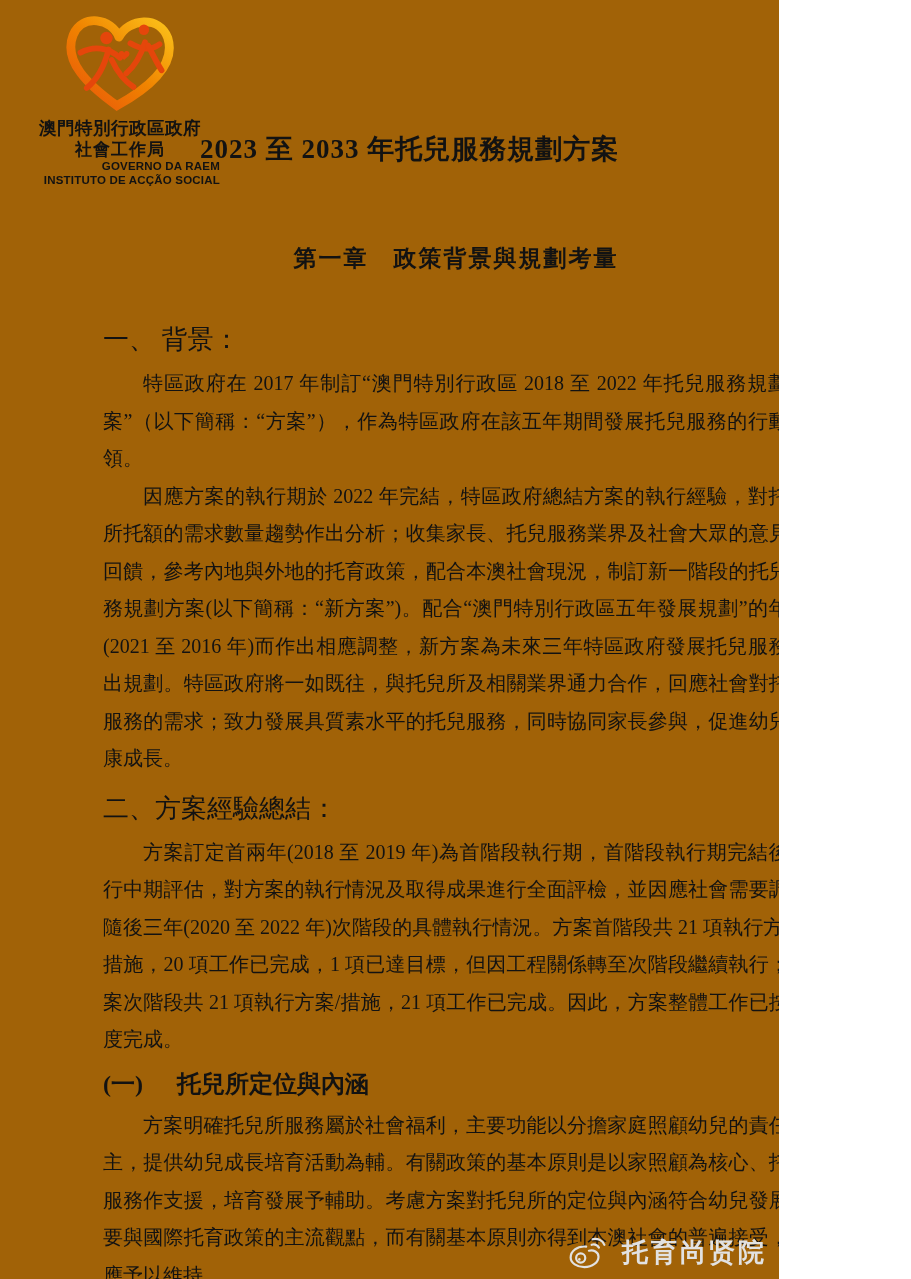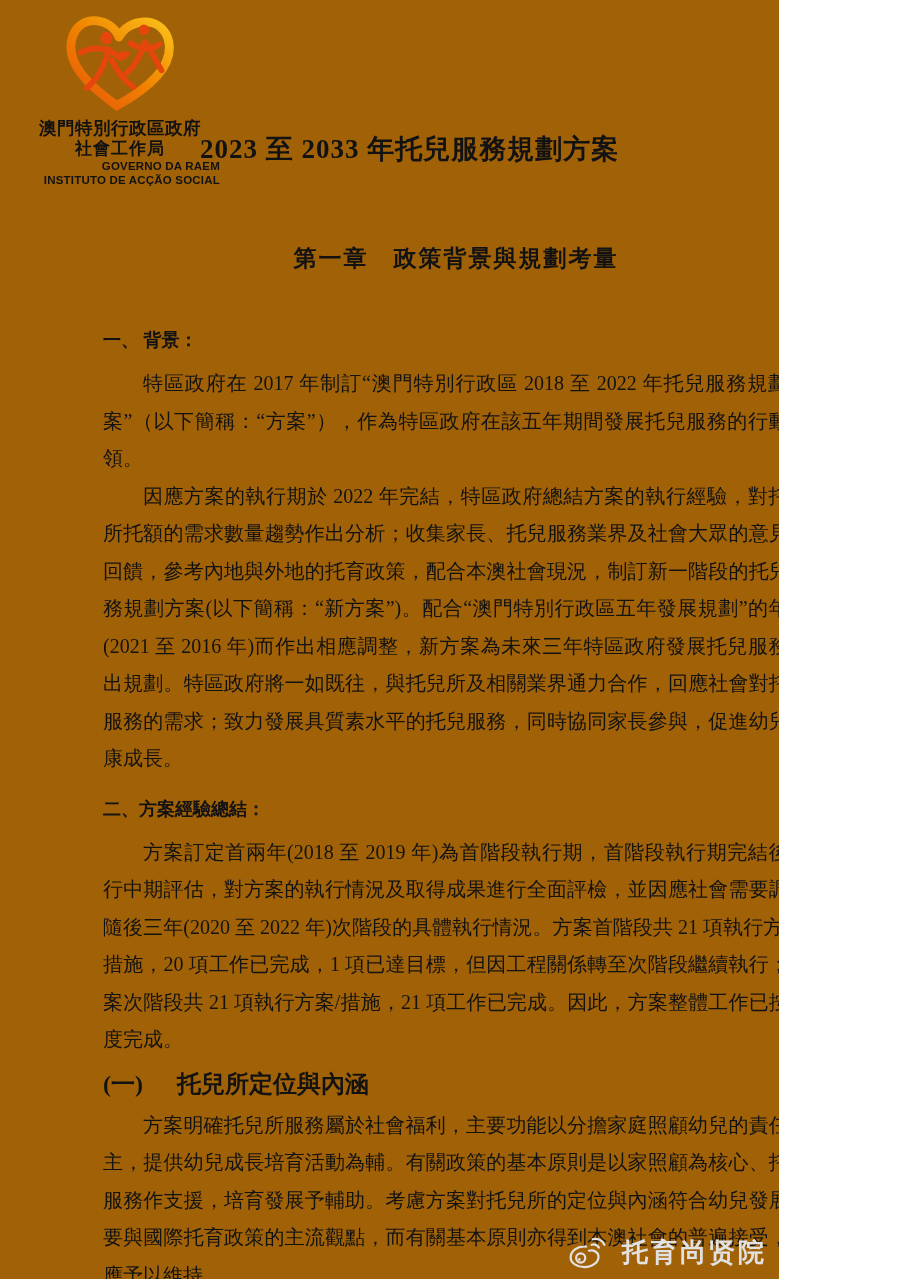--- a/index.html
+++ b/index.html
@@ -17,21 +17,21 @@
     position:absolute;left:20px;top:10px;width:200px;
     text-align:center;
   }
   .logo-svg{display:block;margin:0 auto 4px auto;}
   .org-zh1{
     font-family:"Liberation Sans","DejaVu Sans",sans-serif;
     font-weight:bold;font-size:17.5px;line-height:21px;letter-spacing:0.5px;
     white-space:nowrap;
   }
   .org-zh2{
-    font-family:Liberation Mono, monospace;
+    font-family:Liberation Sans, sans-serif;
     font-weight:bold;font-size:17px;line-height:21px;letter-spacing:1px;
   }
   .org-pt1,.org-pt2{
     font-family:"Liberation Sans","DejaVu Sans",sans-serif;
     font-weight:bold;font-size:11.5px;line-height:13.5px;letter-spacing:0.2px;
     white-space:nowrap;
     text-align:right;
   }
 
   
@@ -49,21 +49,21 @@
   
   .content{
     position:absolute;left:103px;top:243px;width:706px;
   }
   .chapter-heading{
     font-size:23px;font-weight:bold;text-align:center;
     letter-spacing:2px;line-height:32px;
     margin:0 0 50px 0;
   }
   .section-heading{
-    font-size:18px;font-weight:bold;line-height:30px;
+    font-size:26px;font-weight:normal;line-height:30px;
     margin:0 0 10px 0;
   }
   .para{
     font-size:20px;line-height:37.5px;
     text-align:justify;text-indent:2em;
     margin:0;
   }
   .sec-2{margin-top:16px;}
   .subsection-heading{
     font-size:24px;font-weight:bold;line-height:30px;

